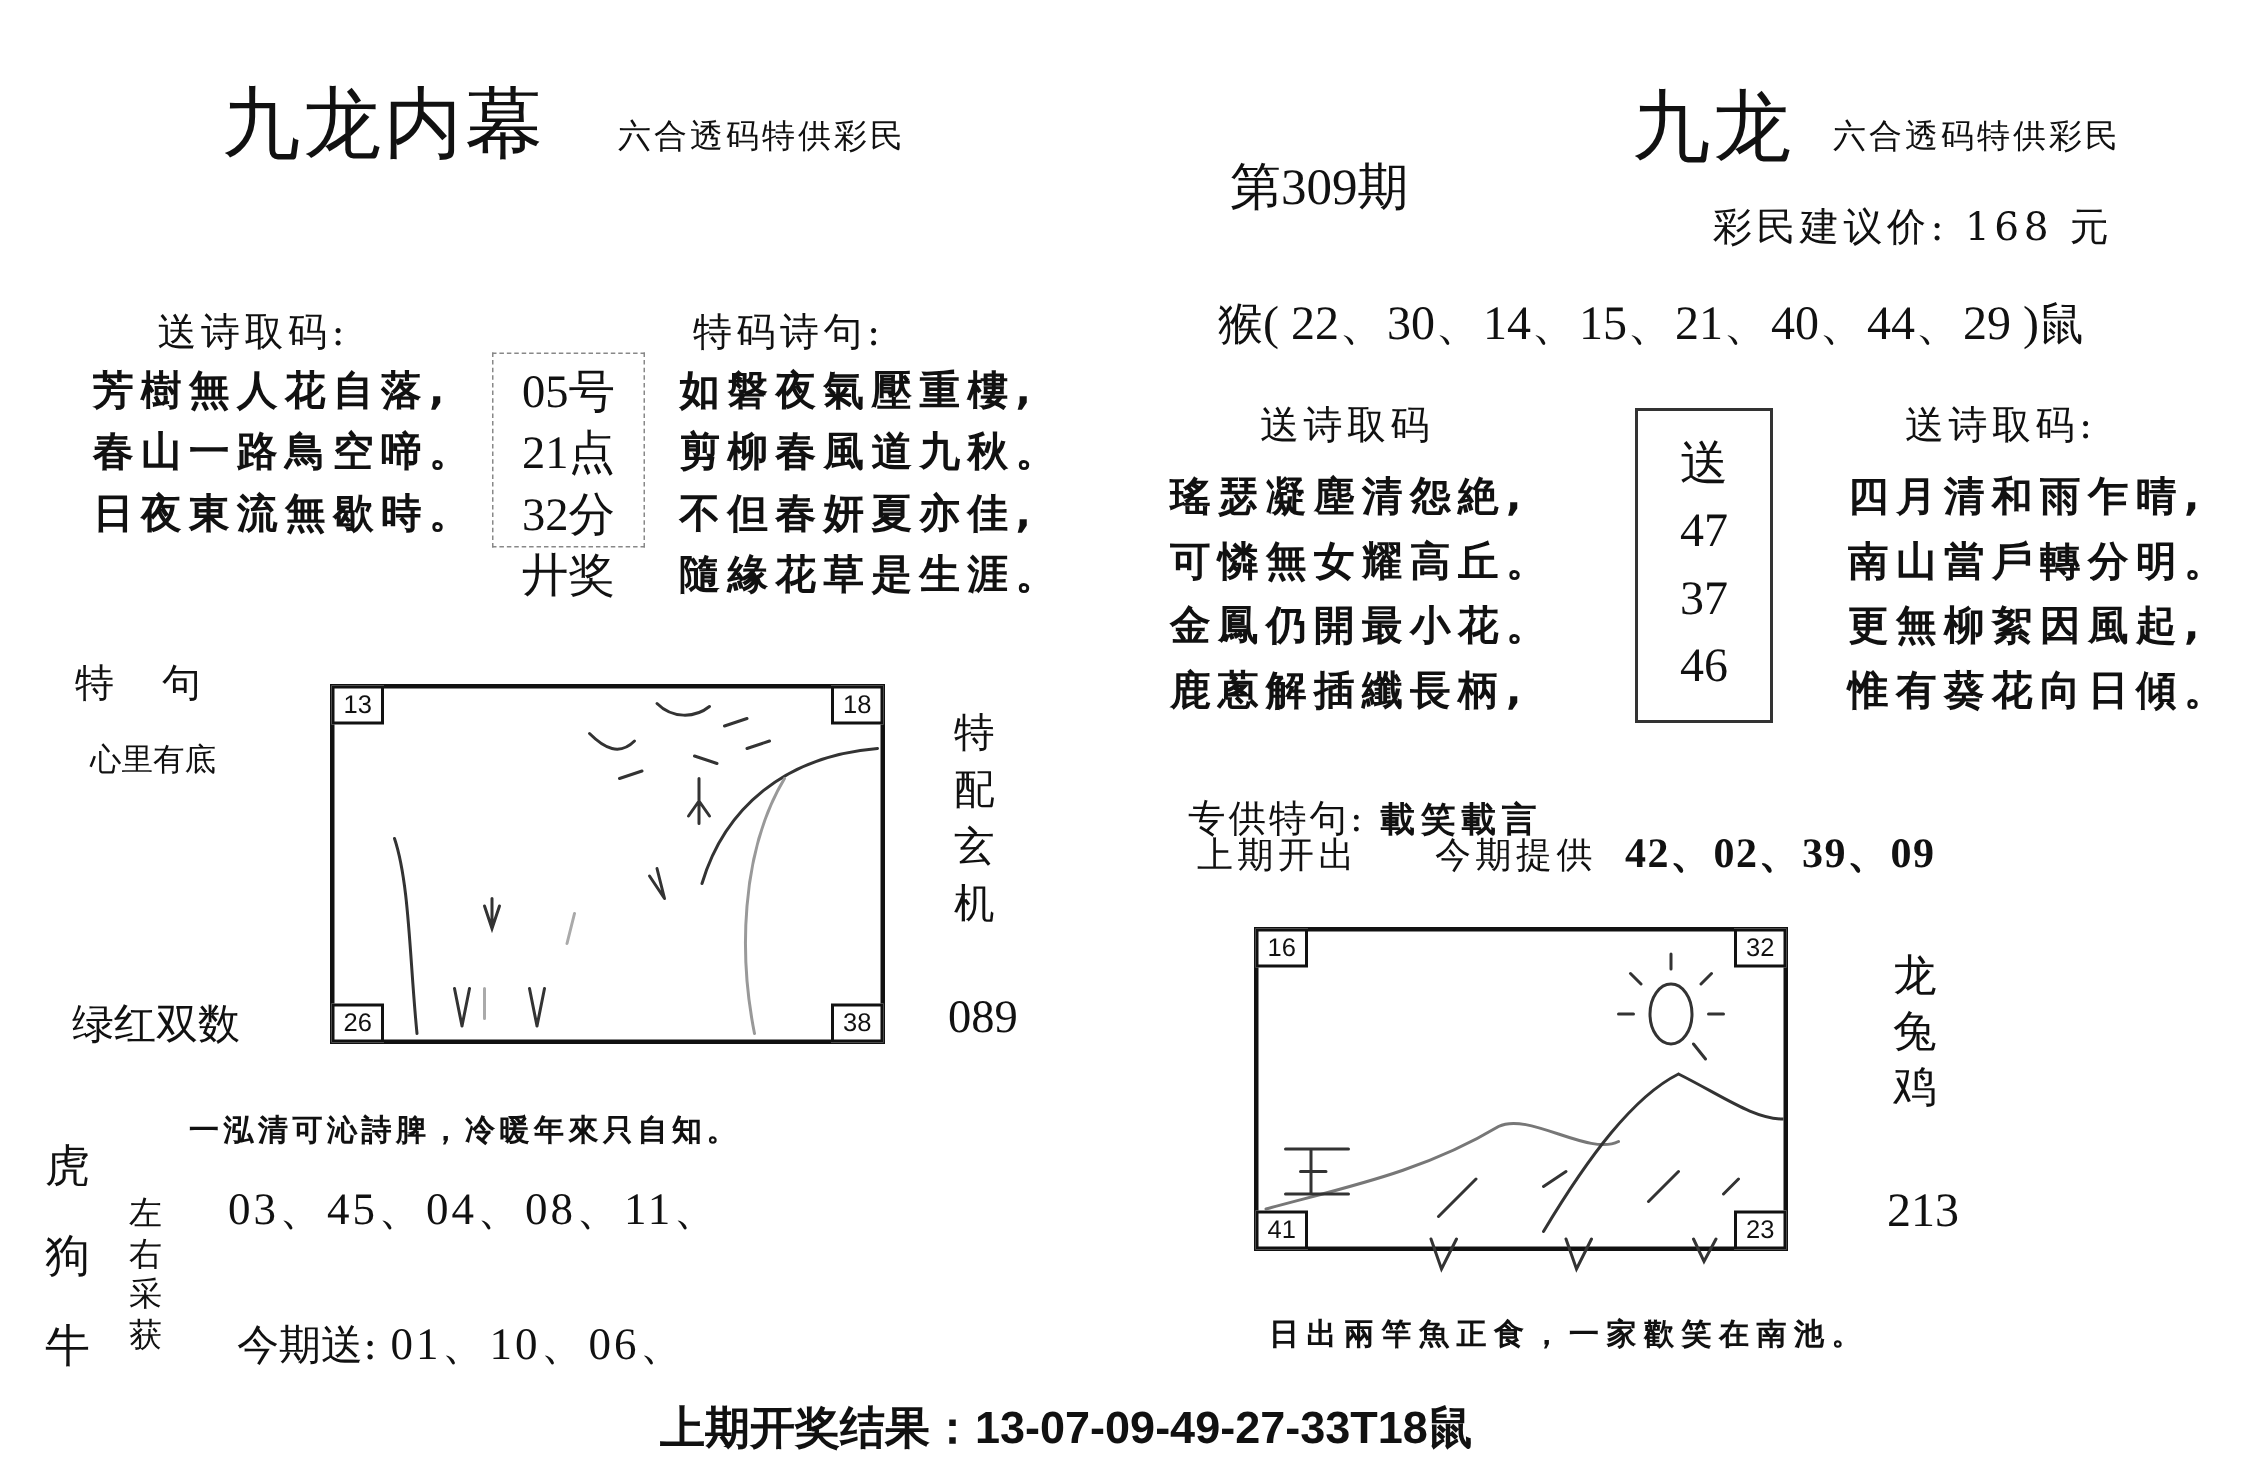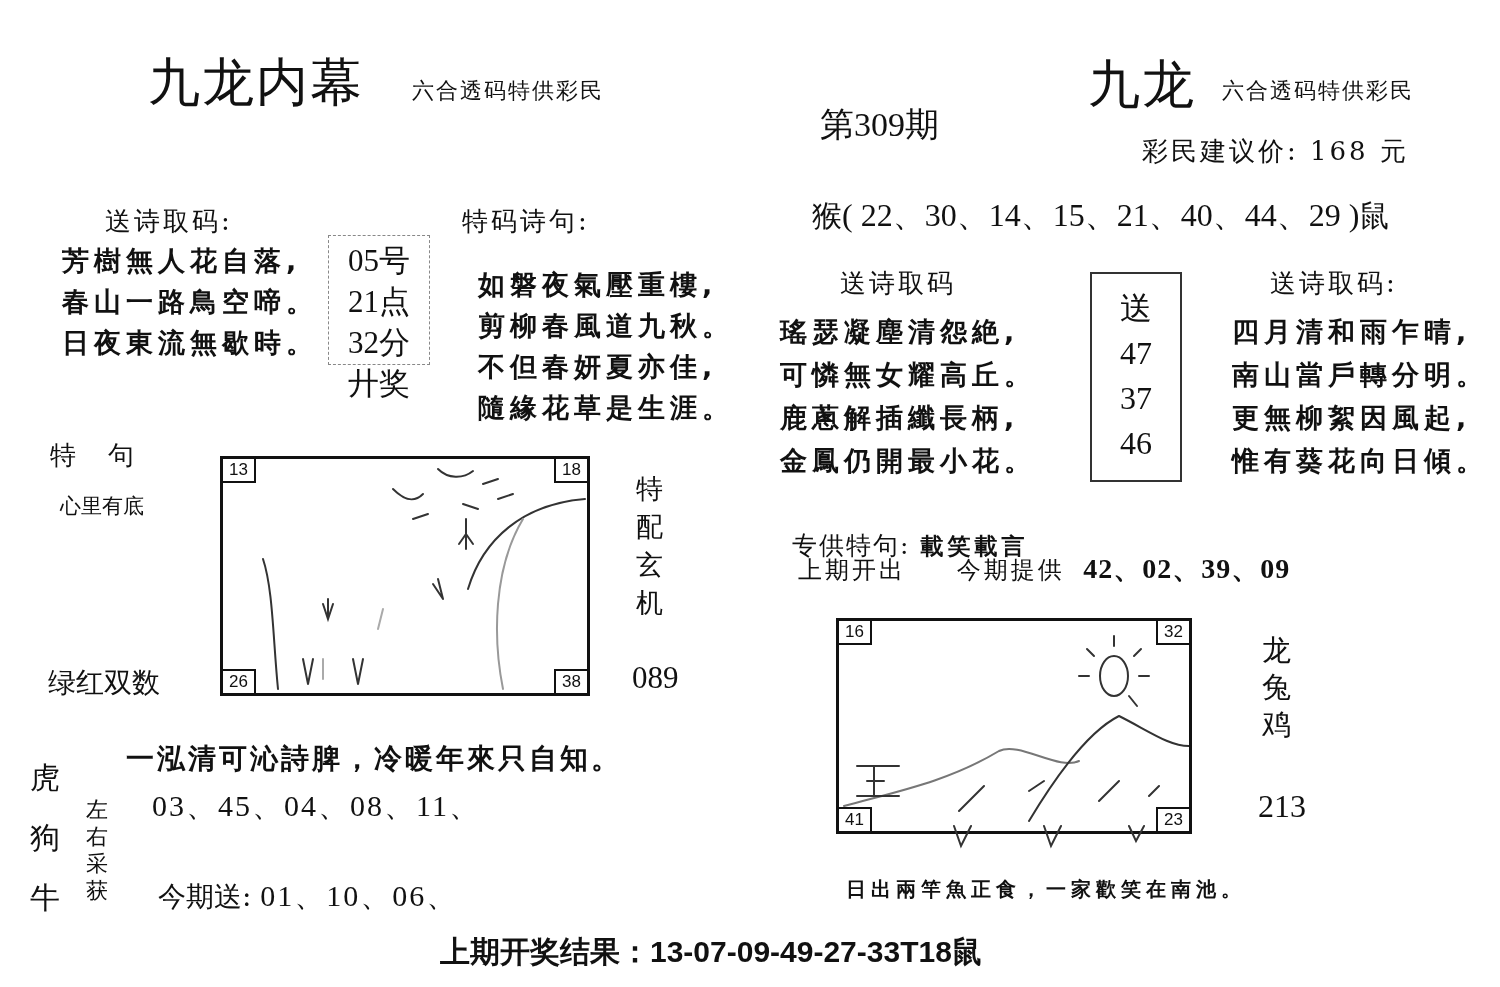--- a/index.html
+++ b/index.html
@@ -32,21 +32,21 @@
 </div>
 
 <div class="abs dashed-box vert" style="left:328px;top:235px;width:102px;height:130px;font-size:31px;line-height:41px;padding-top:4px;box-sizing:border-box;">
   <div class="num">05号</div>
   <div class="num">21点</div>
   <div class="num">32分</div>
   <div class="num">廾奖</div>
 </div>
 
 <div class="abs heading" style="left:462px;top:204px;">特码诗句:</div>
-<div class="abs poem" style="left:478px;top:240px;margin-top:24px;">
+<div class="abs poem" style="left:453px;top:240px;">
   <div>如磐夜氣壓重樓,</div>
   <div>剪柳春風道九秋。</div>
   <div>不但春妍夏亦佳,</div>
   <div>隨緣花草是生涯。</div>
 </div>
 
 <div class="abs heading" style="left:50px;top:438px;white-space:pre;">特　句</div>
 <div class="abs" style="left:60px;top:492px;font-size:21px;font-family:'DejaVu Sans',sans-serif;">心里有底</div>
 <div class="abs" style="left:48px;top:664px;font-size:28px;font-family:'DejaVu Sans',sans-serif;">绿红双数</div>
 
@@ -85,42 +85,42 @@
   <div>虎</div>
   <div>狗</div>
   <div>牛</div>
 </div>
 <div class="abs vert" style="left:86px;top:796px;font-size:22px;line-height:27px;">
   <div>左</div>
   <div>右</div>
   <div>采</div>
   <div>获</div>
 </div>
-<div class="abs" style="left:126px;top:740px;font-size:28px;font-weight:bold;letter-spacing:3px;font-family:'DejaVu Sans',sans-serif;text-align:center;">一泓清可沁詩脾，冷暖年來只自知。</div>
+<div class="abs" style="left:126px;top:740px;font-size:20px;font-weight:bold;letter-spacing:3px;font-family:'DejaVu Sans',sans-serif;text-align:center;">一泓清可沁詩脾，冷暖年來只自知。</div>
 <div class="abs num" style="left:152px;top:786px;font-size:30px;letter-spacing:2px;">03、45、04、08、11、</div>
 <div class="abs" style="left:158px;top:876px;font-size:28px;">
   <span>今期送:</span>
   <span class="num" style="font-size:30px;letter-spacing:2px;">01、10、06、</span>
 </div>
 
 <div class="abs num" style="left:820px;top:102px;font-size:34px;">第309期</div>
 <div class="abs title-big" style="left:1088px;top:50px;">九龙</div>
 <div class="abs subtitle" style="left:1222px;top:76px;">六合透码特供彩民</div>
 <div class="abs" style="left:1142px;top:134px;font-size:26px;letter-spacing:3px;">彩民建议价: 168 元</div>
 
 <div class="abs" style="left:812px;top:194px;font-size:30px;white-space:nowrap;">
   <span>猴</span><span class="num" style="font-size:32px;">( 22、30、14、15、21、40、44、29 )</span><span>鼠</span>
 </div>
 
 <div class="abs heading" style="left:840px;top:266px;">送诗取码</div>
 <div class="abs poem" style="left:780px;top:310px;line-height:43px;">
   <div>瑤瑟凝塵清怨絶,</div>
   <div>可憐無女耀高丘。</div>
+  <div>金鳳仍開最小花。</div>
   <div>鹿蔥解插纖長柄,</div>
-  <div>金鳳仍開最小花。</div>
 </div>
 
 <div class="abs solid-box vert" style="left:1090px;top:272px;width:92px;height:210px;font-size:32px;line-height:45px;padding-top:12px;box-sizing:border-box;">
   <div>送</div>
   <div class="num">47</div>
   <div class="num">37</div>
   <div class="num">46</div>
 </div>
 
 <div class="abs heading" style="left:1270px;top:266px;">送诗取码:</div>

